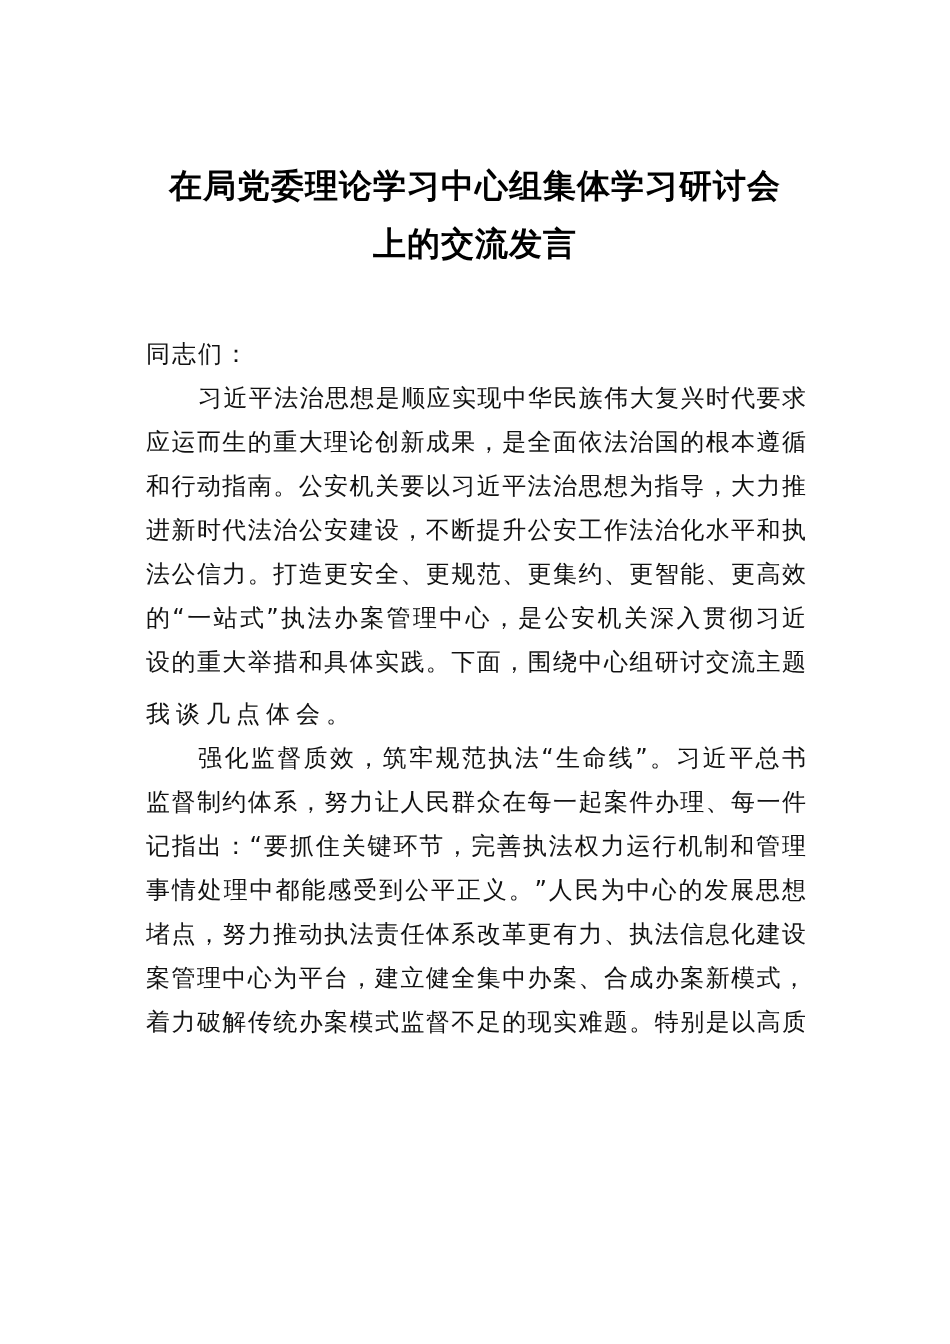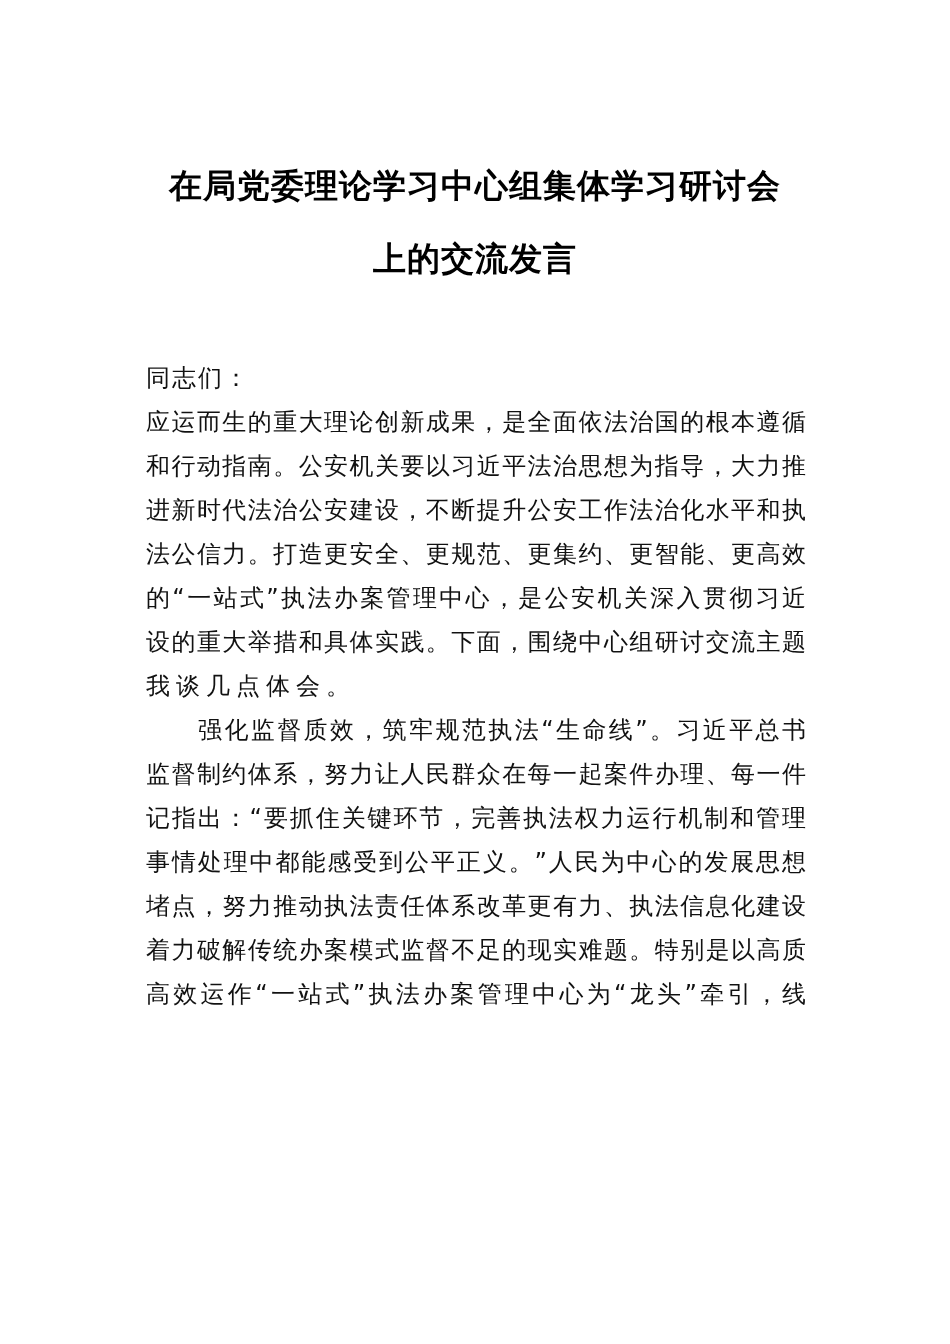--- a/index.html
+++ b/index.html
@@ -28,21 +28,21 @@
       width: 950px;
       text-align: center;
       font-family: "DejaVu Serif", "Liberation Serif", serif;
       font-weight: bold;
       font-size: 33px;
       line-height: 40px;
       letter-spacing: 1px;
       color: #000000;
     }
     .title-1 { top: 166px; }
-    .title-2 { top: 239px; }
+    .title-2 { top: 224px; }
 
     .body-text {
       position: absolute;
       left: 146px;
       top: 332px;
       width: 660px;
       font-family: "DejaVu Sans", "Liberation Sans", sans-serif;
       font-size: 24px;
       color: #111111;
     }
@@ -50,57 +50,58 @@
       height: 44px;
       line-height: 44px;
       white-space: nowrap;
       text-align: justify;
       text-align-last: justify;
       overflow: hidden;
     }
     .line.last {
       text-align-last: left;
       letter-spacing: 6px;
+      margin-top: 8px;
     }
     .line.indent {
       padding-left: 52px;
     }
     .greeting {
       height: 44px;
       line-height: 44px;
       letter-spacing: 2px;
-      margin-top: 24px;
     }
   </style>
 </head>
 <body>
 
 <div class="page">
 
   <div class="title-line title-1">在局党委理论学习中心组集体学习研讨会</div>
   <div class="title-line title-2">上的交流发言</div>
 
   <div class="body-text">
 
     <div class="greeting">同志们：</div>
 
     <div class="paragraph">
+      <div class="line indent">习近平法治思想是顺应实现中华民族伟大复兴时代要求</div>
       <div class="line">应运而生的重大理论创新成果，是全面依法治国的根本遵循</div>
       <div class="line">和行动指南。公安机关要以习近平法治思想为指导，大力推</div>
       <div class="line">进新时代法治公安建设，不断提升公安工作法治化水平和执</div>
       <div class="line">法公信力。打造更安全、更规范、更集约、更智能、更高效</div>
       <div class="line">的“一站式”执法办案管理中心，是公安机关深入贯彻习近</div>
       <div class="line">设的重大举措和具体实践。下面，围绕中心组研讨交流主题</div>
       <div class="line last">我谈几点体会。</div>
     </div>
 
     <div class="paragraph">
       <div class="line indent">强化监督质效，筑牢规范执法“生命线”。习近平总书</div>
       <div class="line">监督制约体系，努力让人民群众在每一起案件办理、每一件</div>
       <div class="line">记指出：“要抓住关键环节，完善执法权力运行机制和管理</div>
       <div class="line">事情处理中都能感受到公平正义。”人民为中心的发展思想</div>
       <div class="line">堵点，努力推动执法责任体系改革更有力、执法信息化建设</div>
+      <div class="line">案管理中心为平台，建立健全集中办案、合成办案新模式，</div>
       <div class="line">着力破解传统办案模式监督不足的现实难题。特别是以高质</div>
-      <div class="line">高效运作“一站式”执法办案管理中心为“龙头”牵引，线</div>
     </div>
 
   </div>
 </div>
 
 </body></html>

